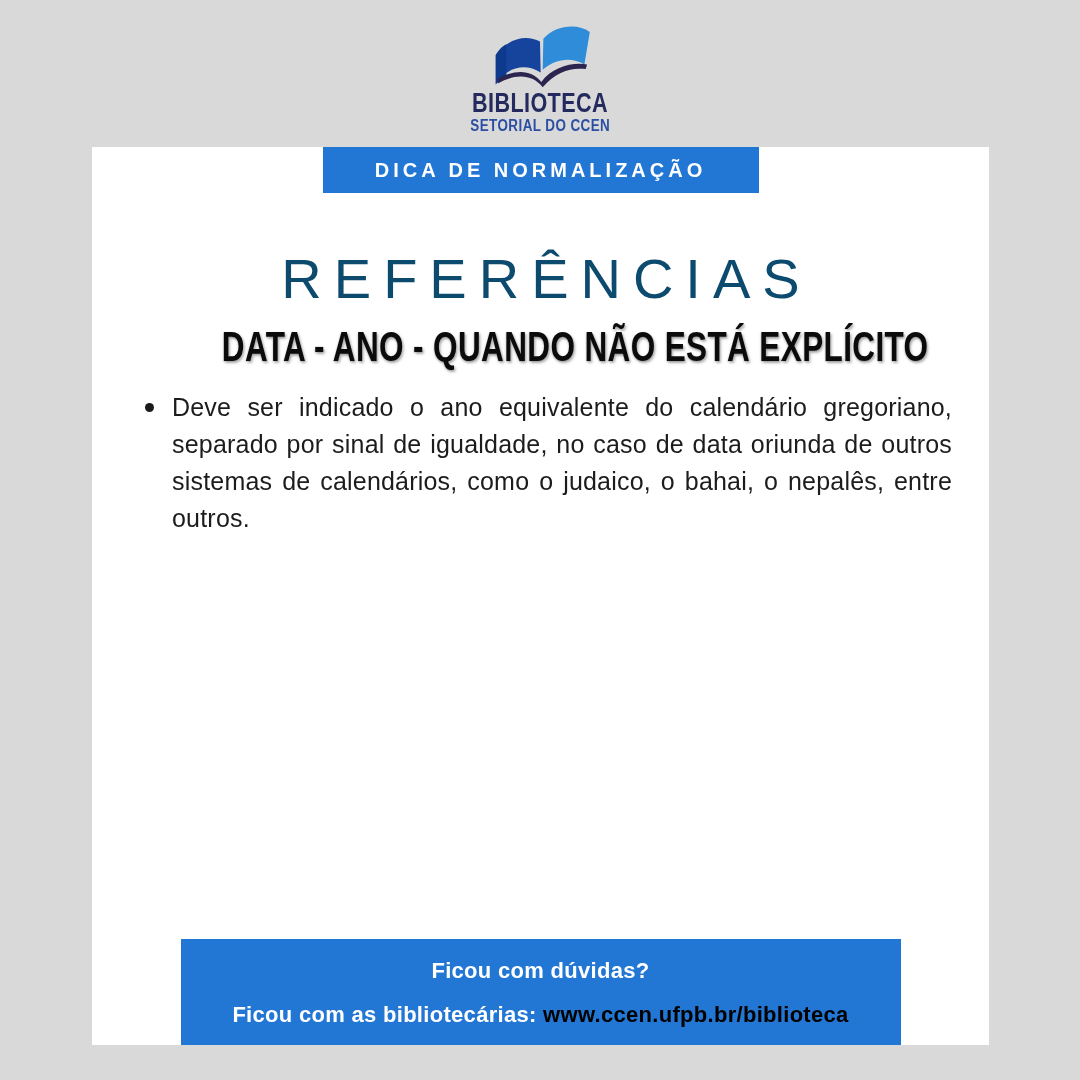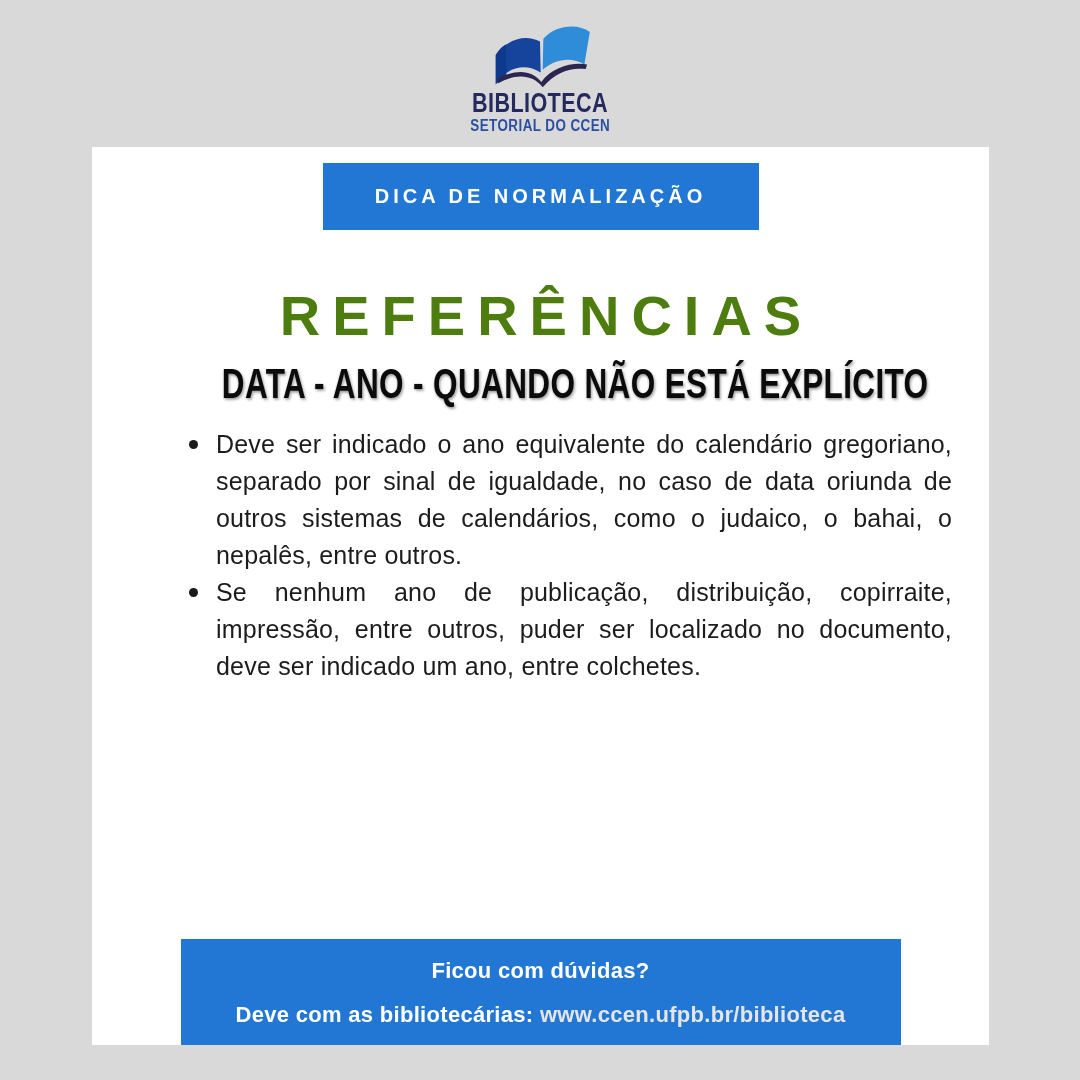--- a/index.html
+++ b/index.html
@@ -13,45 +13,45 @@
     font-size:27px;font-weight:bold;letter-spacing:.5px;color:var(--navy-ink,#242a5e);
     line-height:26px;margin-top:-4px;}
   .logo-sub{display:inline-block;transform:scaleX(0.84);transform-origin:center top;
     font-size:16px;font-weight:bold;letter-spacing:.5px;color:var(--logo-blue,#2c4fa3);
     line-height:17px;margin-top:1px;}
 
   
   .card{position:absolute;left:92px;top:147px;width:897px;height:898px;background:var(--card,#ffffff);}
 
   
-  .ribbon{width:436px;height:67px;margin:16px auto;background:var(--blue,#2277d5);
+  .ribbon{width:436px;height:46px;margin:0 auto;background:var(--blue,#2277d5);
     display:flex;align-items:center;justify-content:center;}
   .ribbon span{color:#ffffff;font-weight:bold;font-size:20px;letter-spacing:4px;}
 
   
-  .title{margin-top:50px;text-align:center;color:#4d7c0f;font-weight:bold;
+  .title{margin-top:50px;text-align:center;color:#0c4a6e;font-weight:normal;
     font-size:56px;line-height:72px;letter-spacing:12px;padding-left:12px;}
   .subtitle-row{margin-top:6px;text-align:center;margin-left:12px;}
   .subtitle{display:inline-block;transform:scaleX(0.75);transform-origin:center top;
     font-weight:bold;font-size:42px;line-height:52px;letter-spacing:.5px;color:#0b0b0b;
     white-space:nowrap;text-shadow:2px 2px 3px rgba(110,110,110,.55), -1px 1px 2px rgba(140,140,140,.35);}
 
   
   .bullets{margin:16px 0 0 80px;padding:0;width:780px;list-style:none;}
   .bullets li{position:relative;text-align:justify;color:#1c1c1c;
-    font-size:25px;line-height:37px;letter-spacing:.2px;margin-left:44px;}
+    font-size:25px;line-height:37px;letter-spacing:.2px;}
   .bullets li .dot{position:absolute;left:-27px;top:14px;width:9px;height:9px;
     border-radius:50%;background:#1a1a1a;}
 
   
   .footer-box{position:absolute;left:50%;transform:translateX(-50%);bottom:0;
     width:720px;height:106px;background:var(--blue,#2277d5);
     display:flex;flex-direction:column;align-items:center;justify-content:center;gap:11px;}
   .footer-box .f-line{color:#ffffff;font-weight:bold;font-size:22px;line-height:33px;letter-spacing:.3px;}
-  .footer-box .f-url{color:#e5e5e5;text-align:right;}
+  .footer-box .f-url{color:#000000;text-align:right;}
 </style>
 </head>
 <body>
 
 <div class="stage">
 
   <div class="logo-wrap">
     <svg class="logo-book" width="150" height="74" viewBox="0 0 160 110" aria-hidden="true">
       <path d="M22,44 C38,26 62,22 80,32 L81,78 C62,66 40,68 24,84 Z" fill="#16439b"></path>
       <path d="M14,52 C20,42 26,38 30,36 L30,86 C24,88 18,92 14,96 Z" fill="#0e3a8e"></path>
@@ -78,27 +78,23 @@
 
     <div class="subtitle-row">
       <span class="subtitle">DATA - ANO - QUANDO NÃO ESTÁ EXPLÍCITO</span>
     </div>
 
     <ul class="bullets">
       <li>
         <span class="dot"></span>
         <span>Deve ser indicado o ano equivalente do calendário gregoriano, separado por sinal de igualdade, no caso de data oriunda de outros sistemas de calendários, como o judaico, o bahai, o nepalês, entre outros.</span>
       </li>
-      <li>
-        <span class="dot"></span>
-        <span>Se nenhum ano de publicação, distribuição, copirraite, impressão, entre outros, puder ser localizado no documento, deve ser indicado um ano, entre colchetes.</span>
-      </li>
     </ul>
 
     <div class="footer-box">
       <div class="f-line">Ficou com dúvidas?</div>
       <div class="f-line">
-        <span>Deve com as bibliotecárias: </span><span class="f-url">www.ccen.ufpb.br/biblioteca</span>
+        <span>Ficou com as bibliotecárias: </span><span class="f-url">www.ccen.ufpb.br/biblioteca</span>
       </div>
     </div>
 
   </div>
 </div>
 
 </body></html>

